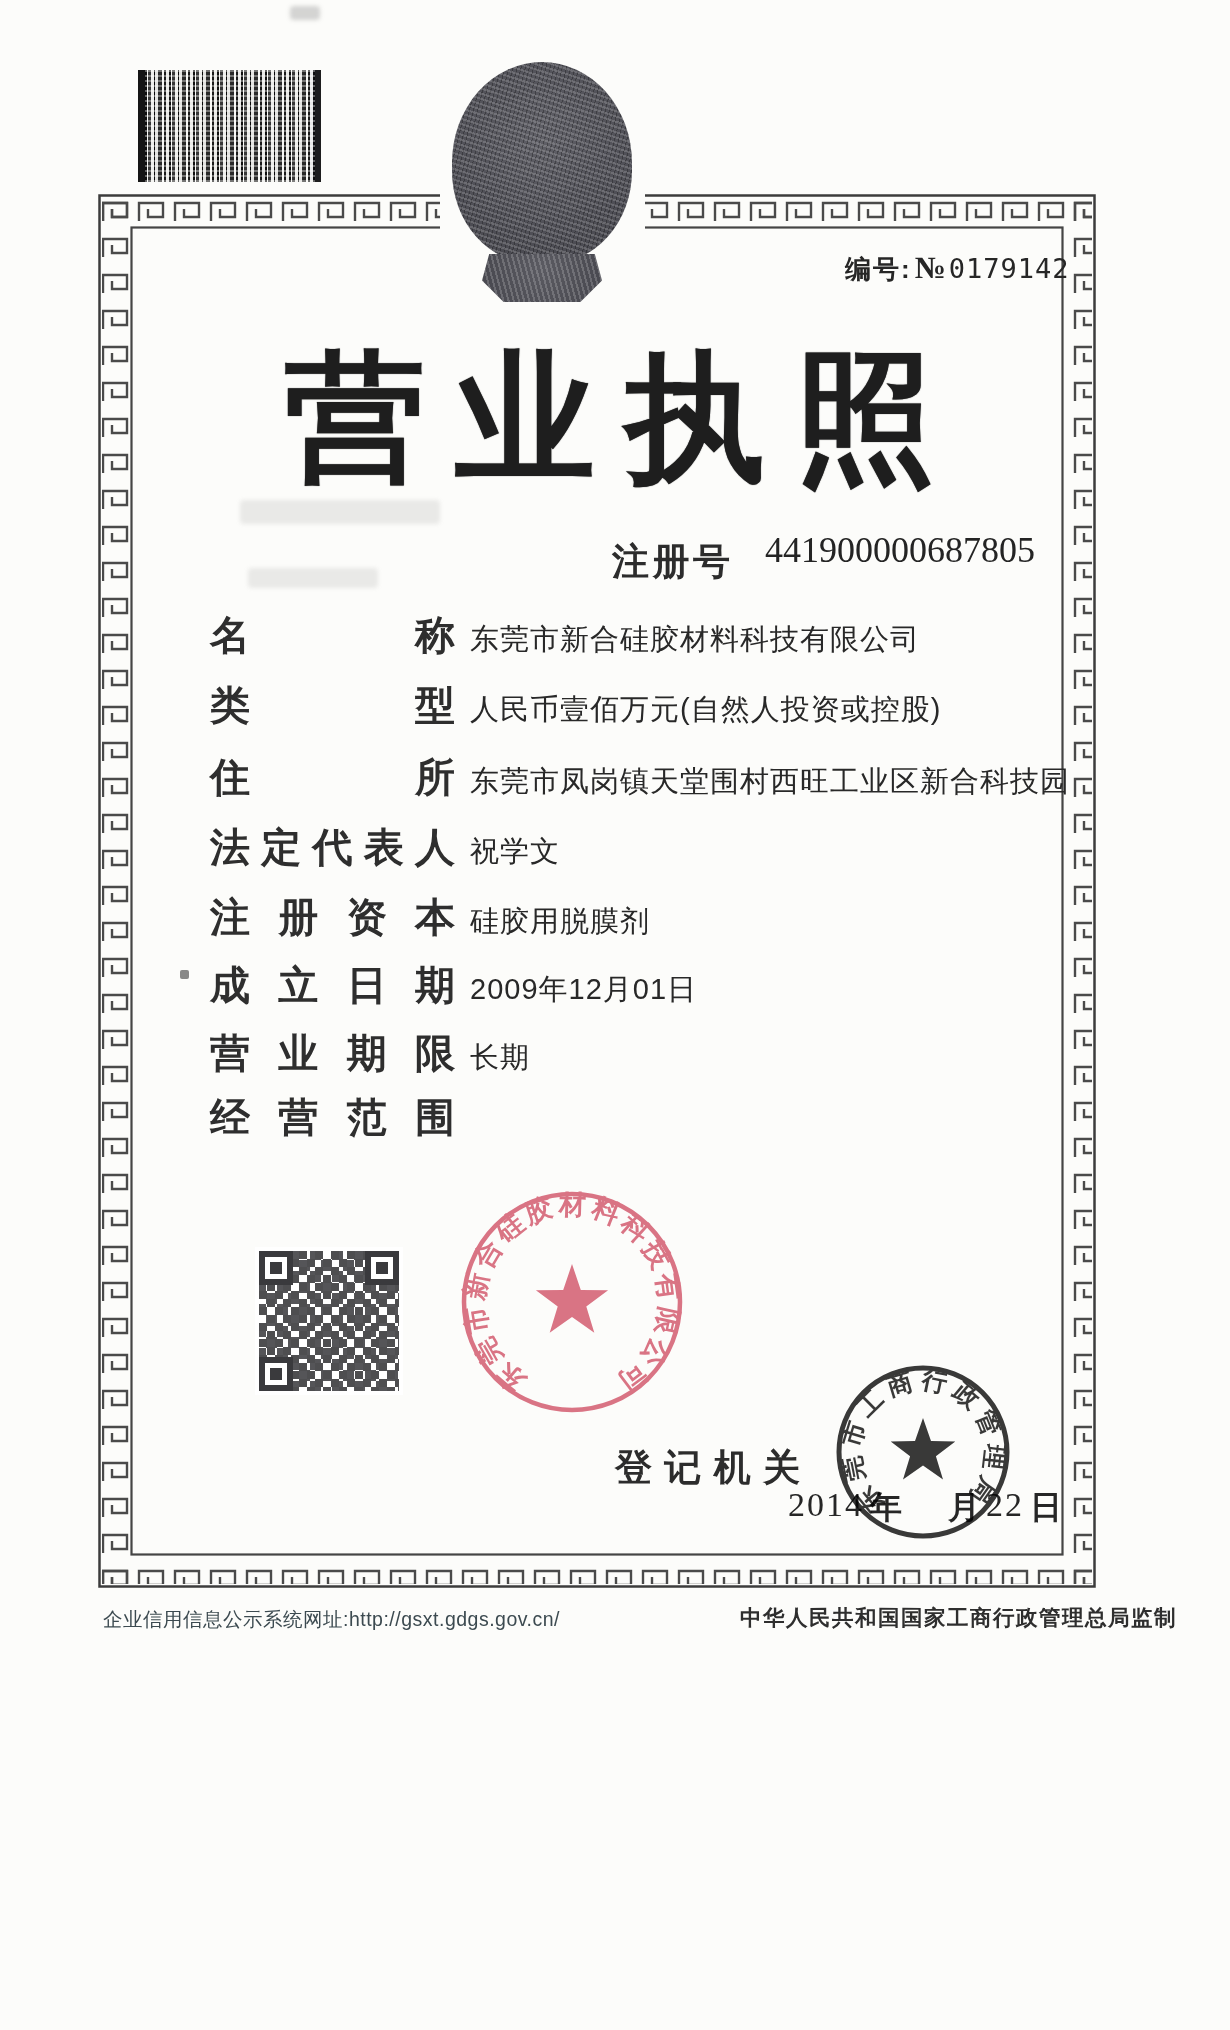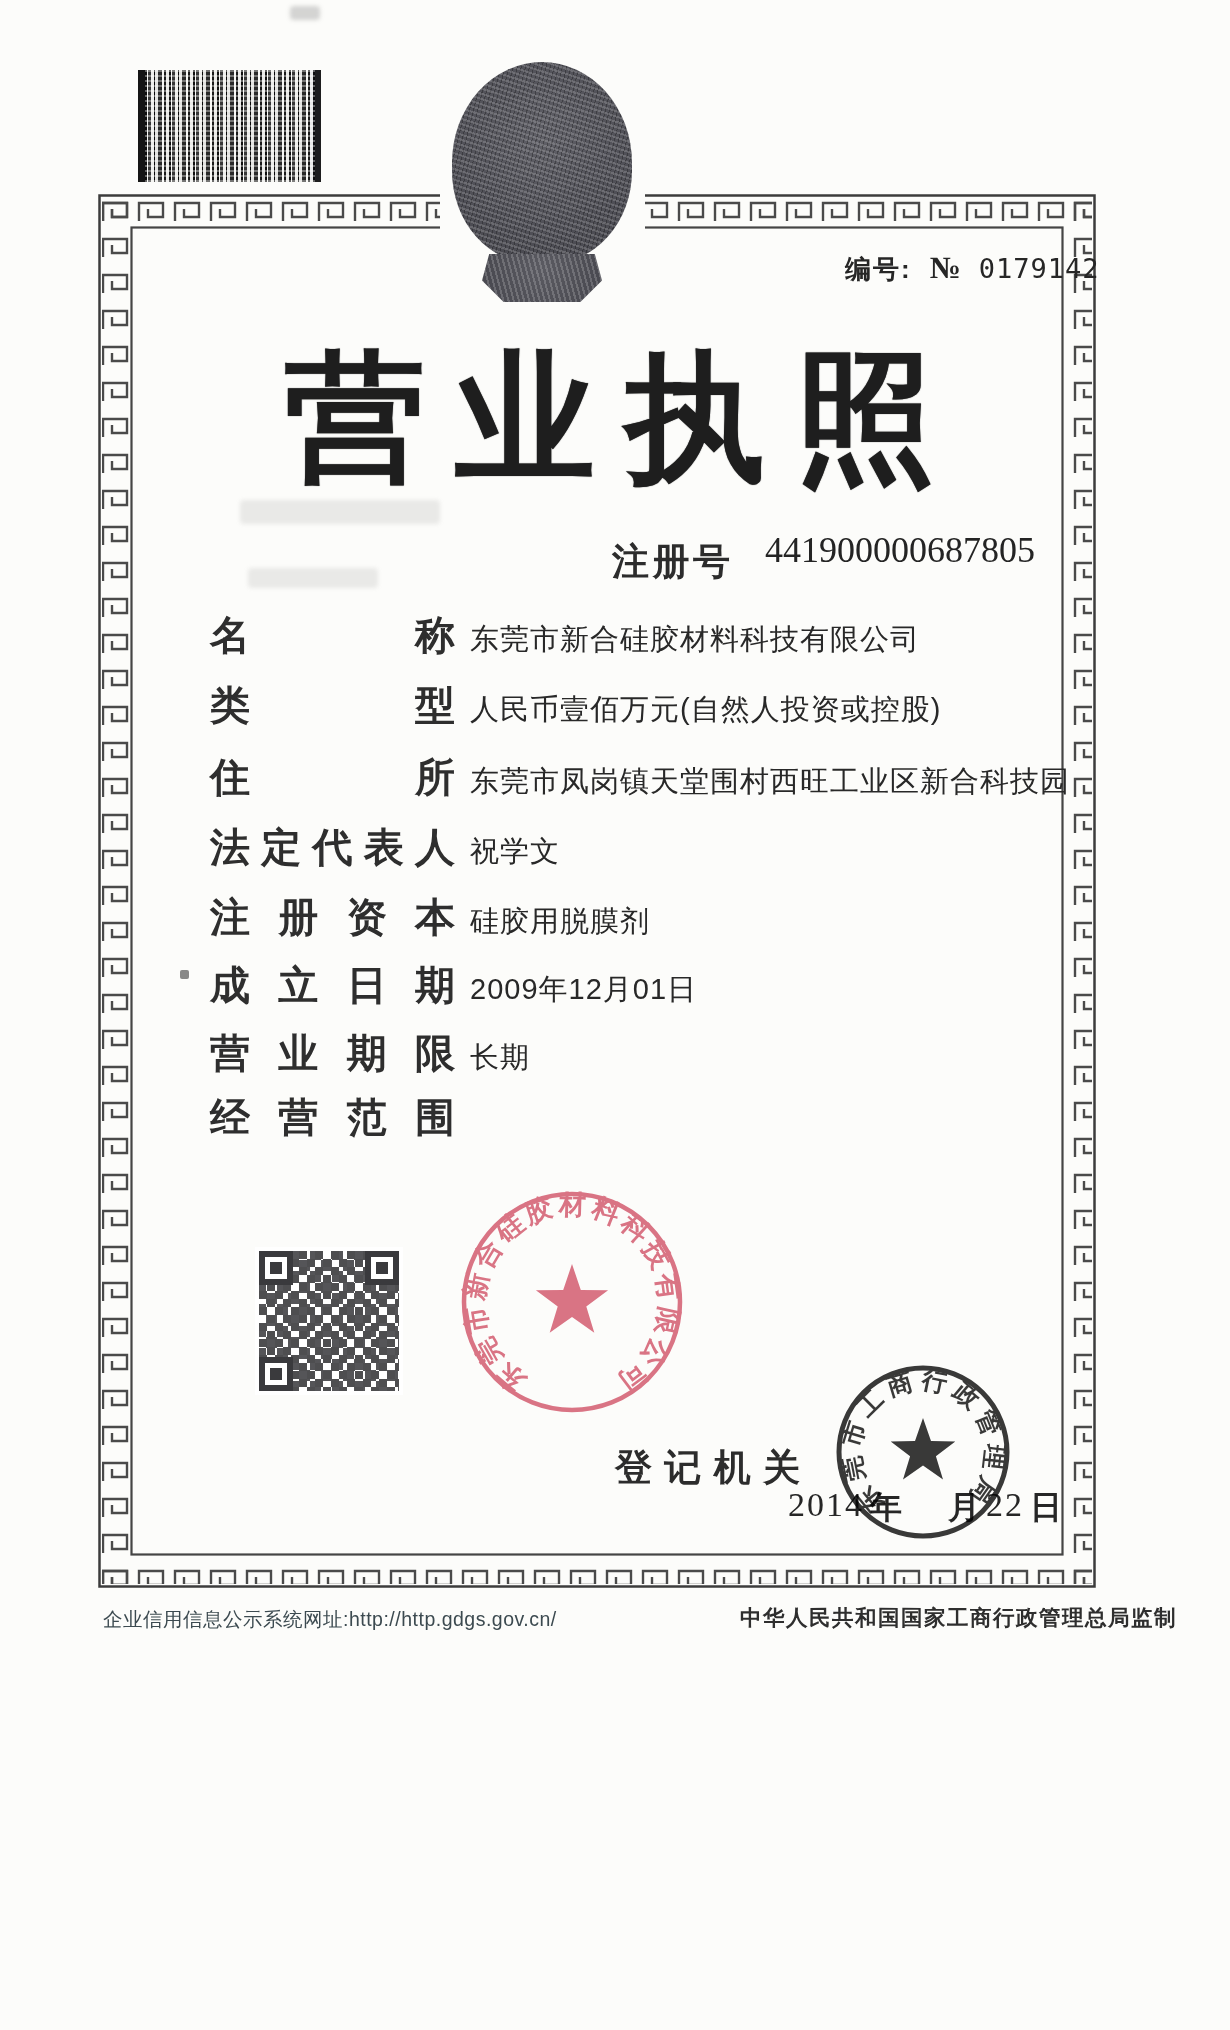--- a/index.html
+++ b/index.html
@@ -34,21 +34,21 @@
   .em-base{
     position:absolute;left:30px;top:192px;width:120px;height:48px;
     clip-path:polygon(6% 0,94% 0,100% 55%,82% 100%,18% 100%,0 55%);
     background:
       repeating-linear-gradient(75deg, rgba(255,255,255,.18) 0 2px, transparent 2px 5px),
       radial-gradient(circle at 50% 30%, #5b5b62 0%, #4a4a51 80%);
   }
   
   #frame{left:98px;top:194px;z-index:1;}
   
-  #serial{left:845px;top:250px;display:flex;align-items:baseline;gap:18px;z-index:5;}
+  #serial{left:845px;top:250px;display:flex;align-items:baseline;gap:3px;z-index:5;}
   #serial .lab{font-size:26px;font-weight:600;letter-spacing:2px;}
   #serial .no{font-family:"Liberation Serif",serif;font-size:31px;font-weight:700;}
   #serial .digits{font-family:"DejaVu Sans Mono",monospace;font-size:27px;letter-spacing:1px;}
   
   .chars{display:flex;justify-content:space-between;}
   #title{left:285px;top:342px;width:650px;font-size:140px;font-weight:900;
          line-height:1.08;color:#1e1e1e;text-shadow:0 0 1px #333;z-index:5;}
   
   #reglabel{left:612px;top:537px;width:118px;font-size:37px;font-weight:600;color:#2c2c2c;z-index:5;}
   #regnum{left:765px;top:529px;font-family:"Liberation Serif",serif;font-size:36px;
@@ -245,21 +245,21 @@
     <defs>
         <path id="bArc" d="M95 158 A63 63 0 1 1 95.01 158"></path>
       </defs>
     <circle cx="95" cy="95" r="84" fill="none" stroke-width="5" stroke="#1d1d1d"></circle>
     <polygon points="95,61 103,84 127.3,84.5 107.9,99.2 115,122.5 95,108.6 75,122.5 82.1,99.2 62.7,84.5 87,84" fill="#1d1d1d"></polygon>
     <text fill="#1d1d1d">
       <textPath href="#bArc" startOffset="40">东莞市工商行政管理局</textPath>
     </text>
   </svg>
 
-  <div class="abs" id="foot-l">企业信用信息公示系统网址:http://http.gdgs.gov.cn/</div>
+  <div class="abs" id="foot-l">企业信用信息公示系统网址:http://gsxt.gdgs.gov.cn/</div>
   <div class="abs" id="foot-r">中华人民共和国国家工商行政管理总局监制</div>
 
   <div class="smudge" id="sm1"></div>
   <div class="smudge" id="sm2"></div>
   <div class="smudge" id="sm3"></div>
   <div class="smudge" id="dot1"></div>
 
 </div>
 
 </body></html>

